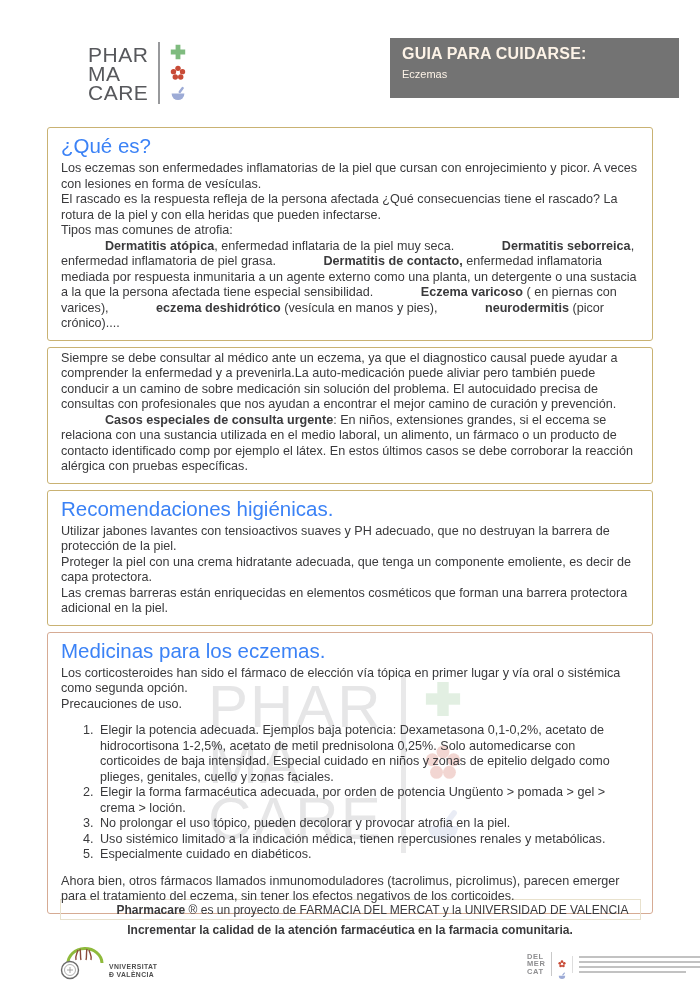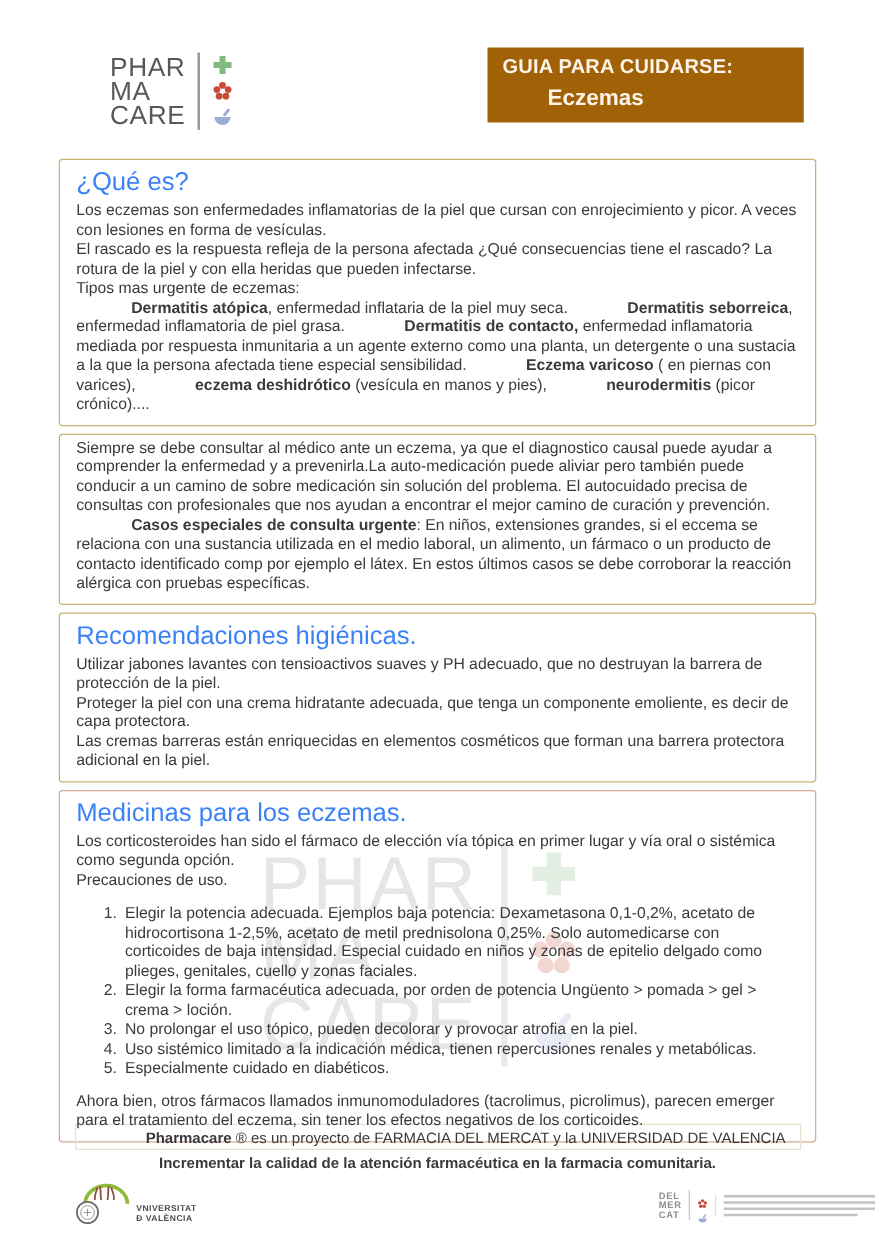--- a/index.html
+++ b/index.html
@@ -10,25 +10,25 @@
   .b{font-weight:bold;padding-left:44px;}
 
   
   .logo{position:absolute;top:42px;left:88px;display:flex;align-items:center;gap:10px;}
   .logo-text{display:flex;flex-direction:column;color:#57585c;font-size:21px;line-height:19px;letter-spacing:.5px;font-weight:400;}
   .logo-divider{width:2px;height:62px;background:#98999c;}
   .logo-icons{display:flex;flex-direction:column;gap:5px;align-items:center;}
   .icon-16{width:16px;height:16px;display:block;}
 
   .banner{
-    position:absolute;top:38px;left:390px;width:253px;height:60px;box-sizing:border-box;
-    background:#a16207;color:#fdf3e7;padding:7px 12px 0;
+    position:absolute;top:38px;left:390px;width:289px;height:60px;box-sizing:border-box;
+    background:#737373;color:#fdf3e7;padding:7px 12px 0;
   }
   .banner-line1{font-size:16px;font-weight:bold;letter-spacing:.2px;}
-  .banner-line2{font-size:18px;font-weight:bold;margin-top:5px;margin-left:36px;}
+  .banner-line2{font-size:11px;font-weight:normal;margin-top:5px;}
 
   
   .content{position:absolute;top:127px;left:47px;width:606px;}
   .card{
     box-sizing:border-box;border:1px solid #c9b273;border-radius:3px;
     padding:3px 13px 8px;margin-bottom:6px;background:#fff;position:relative;
   }
   .card.rose{border-color:#d6ab94;}
   .card h2{font-size:20.5px;font-weight:400;color:#3b82f6;margin:3px 0 3px;}
   .card p{font-size:12.6px;line-height:15.5px;margin:0;}
@@ -112,21 +112,21 @@
   <div class="banner-line2">Eczemas</div>
 </div>
 
 <div class="content">
 
   <section class="card">
     <h2>¿Qué es?</h2>
     <div>
         <p><span>Los eczemas son enfermedades inflamatorias de la piel que cursan con enrojecimiento y picor. A veces con lesiones en forma de vesículas.</span></p>
         <p><span>El rascado es la respuesta refleja de la persona afectada ¿Qué consecuencias tiene el rascado? La rotura de la piel y con ella heridas que pueden infectarse.</span></p>
-        <p><span>Tipos mas urgente de eczemas:</span></p>
+        <p><span>Tipos mas comunes de atrofia:</span></p>
         <p><span class="b">Dermatitis atópica</span><span>, enfermedad inflataria de la piel muy seca. </span><span class="b">Dermatitis seborreica</span><span>, enfermedad inflamatoria de piel grasa. </span><span class="b">Dermatitis de contacto,</span><span> enfermedad inflamatoria mediada por respuesta inmunitaria a un agente externo como una planta, un detergente o una sustacia a la que la persona afectada tiene especial sensibilidad. </span><span class="b">Eczema varicoso</span><span> ( en piernas con varices), </span><span class="b">eczema deshidrótico</span><span> (vesícula en manos y pies), </span><span class="b">neurodermitis</span><span> (picor crónico)....</span></p>
       </div>
   </section>
 
   <section class="card">
     <div>
         <p><span>Siempre se debe consultar al médico ante un eczema, ya que el diagnostico causal puede ayudar a comprender la enfermedad y a prevenirla.La auto-medicación puede aliviar pero también puede conducir a un camino de sobre medicación sin solución del problema. El autocuidado precisa de consultas con profesionales que nos ayudan a encontrar el mejor camino de curación y prevención.</span></p>
         <p><span class="b">Casos especiales de consulta urgente</span><span>: En niños, extensiones grandes, si el eccema se relaciona con una sustancia utilizada en el medio laboral, un alimento, un fármaco o un producto de contacto identificado comp por ejemplo el látex. En estos últimos casos se debe corroborar la reacción alérgica con pruebas específicas.</span></p>
       </div>
   </section>

